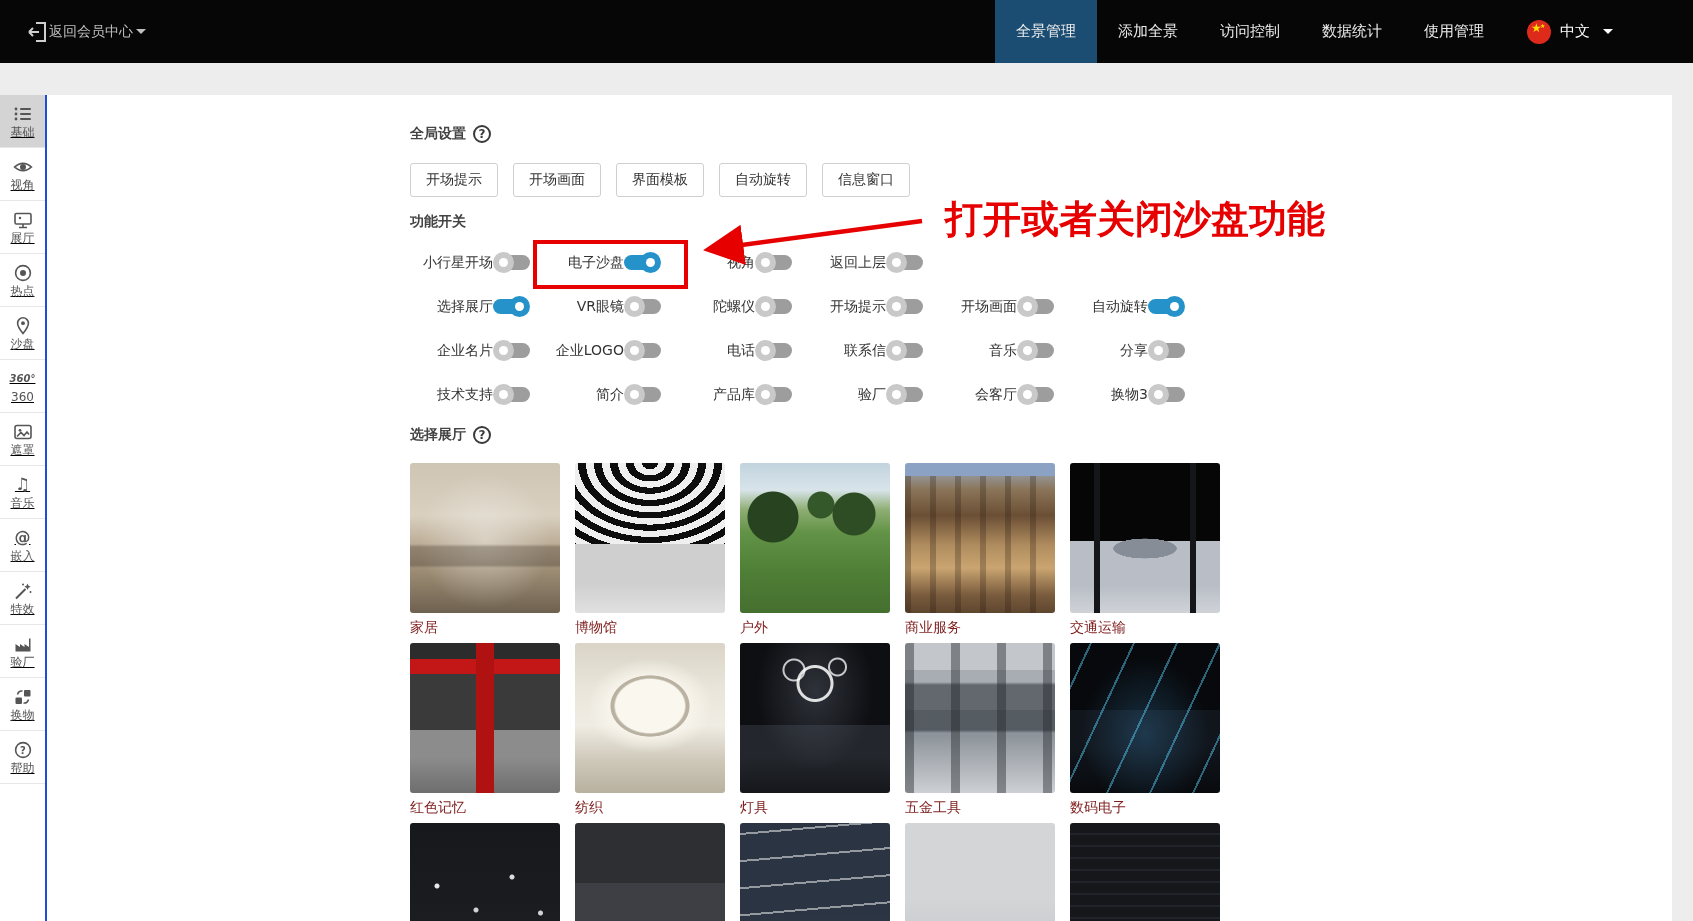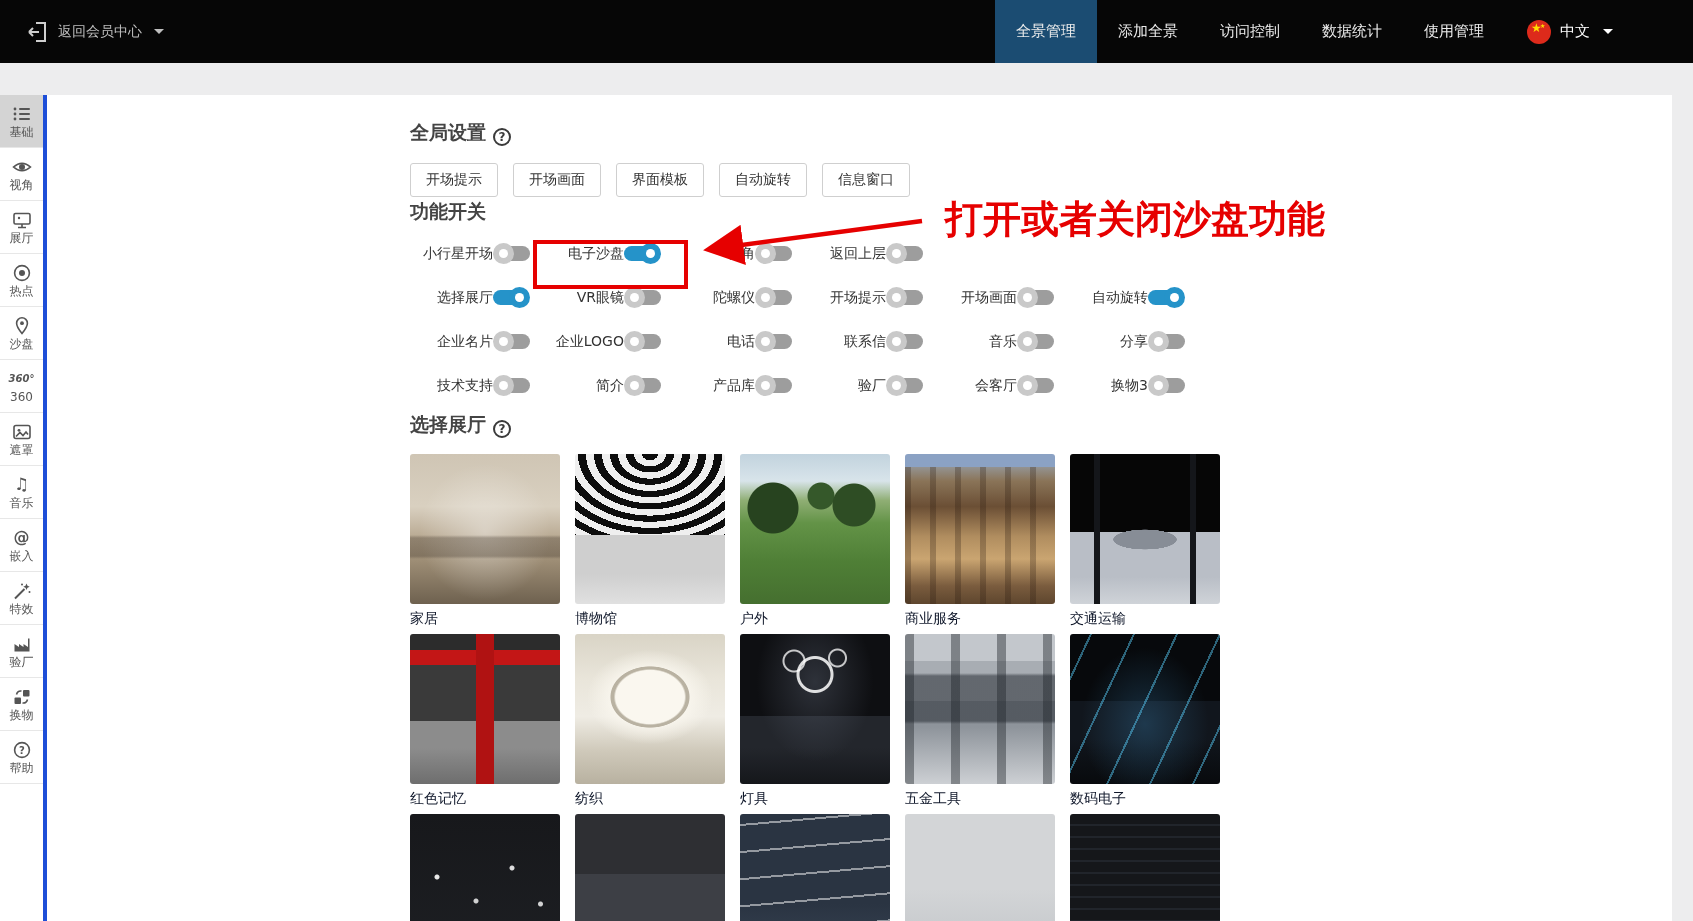--- a/index.html
+++ b/index.html
@@ -3,56 +3,56 @@
 <meta charset="utf-8">
 <style>
   * { margin:0; padding:0; box-sizing:border-box; }
   html,body { width:1693px; height:921px; overflow:hidden; background:#ededee;
               font-family:"DejaVu Sans","Liberation Sans",sans-serif; }
 
   
   .navbar { position:absolute; left:0; top:0; width:1693px; height:63px; background:#060606;
             display:flex; align-items:center; justify-content:space-between;
             padding:0 80px 0 27px; z-index:20;}
-  .nav-left { display:flex; align-items:center; gap:9px; color:#bfbfbf; font-size:14px; cursor:pointer;}
+  .nav-left { display:flex; align-items:center; color:#bfbfbf; font-size:14px; cursor:pointer;}
   .nav-left .exit-ic { width:22px; height:22px; display:inline-flex; }
   .nav-left .caret { width:0;height:0;border-left:5px solid transparent;border-right:5px solid transparent;
                      border-top:5px solid #bfbfbf; margin-left:3px;}
   .nav-right { display:flex; align-items:center; height:55px;}
   .nav-menu { display:flex; height:63px; align-items:stretch;}
   .nav-item { display:flex; align-items:center; padding:0 21px; color:#ececec; font-size:15px; cursor:pointer;}
   .nav-item.active { background:#1b4c72; }
   .lang { display:flex; align-items:center; gap:9px; margin-left:22px; color:#fff; font-size:15px; cursor:pointer;}
   .flag { width:24px; height:24px; border-radius:50%; background:#dd2a1b; position:relative; overflow:hidden;}
   .flag .star { position:absolute; left:4px; top:2px; color:#ffde00; font-size:12px; line-height:12px;}
   .flag .star2 { position:absolute; left:13px; top:3px; color:#ffde00; font-size:6px; line-height:6px;}
   .lang .caret { width:0;height:0;border-left:5px solid transparent;border-right:5px solid transparent;
                  border-top:5px solid #fff; margin-left:4px;}
 
   
   .content-wrap { position:absolute; left:0; top:95px; width:1672px; height:826px;
                   background:#fff; z-index:5;}
 
   
   .sidebar { position:absolute; left:0; top:0; width:47px; height:826px; background:#fff;
-             border-right:4px solid #1d4ed8; }
+             border-right:2px solid #1d4ed8;text-decoration:underline; }
   .side-item { height:53px; border-bottom:1px solid #e7e7e7; display:flex; flex-direction:column;
                align-items:center; justify-content:center; gap:2px; cursor:pointer; color:#555;}
   .side-item.active { background:#d4d4d4; }
   .side-item .sic { height:21px; display:flex; align-items:center; justify-content:flex-start; font-size:16px; color:#555;}
   .side-item .sic svg { display:block; }
   .side-item .slabel { font-size:12px; color:#555; line-height:13px; }
   .sic-360 { font-size:10px; font-weight:bold; font-style:italic; }
 
   
   .main { position:absolute; left:48px; top:0; right:0; bottom:0; overflow:hidden;
           padding-left:362px; }
-  .sec-title { margin-top:30px; display:flex; align-items:flex-end; gap:7px;
-               font-size:19px; font-weight:600; color:#444; height:21px;}
-  .sec-title.tight { margin-top:7px; }
+  .sec-title { margin-top:30px; display:flex; align-items:flex-start; gap:7px;
+               font-size:14px; font-weight:600; color:#444; height:21px;}
+  .sec-title.tight { margin-top:16px; }
   .help { width:18px; height:18px; border:2px solid #3a3a3a; border-radius:50%;
           display:inline-flex; align-items:center; justify-content:center; cursor:pointer;}
   .help::before { content:"?"; font-size:12px; font-weight:bold; color:#3a3a3a; }
 
   .gbtn-row { margin-top:17px; display:flex; gap:15px; }
   .gbtn { background:#fff; border:1px solid #cfcfcf; border-radius:3px; height:34px;
           padding:0 15px; font-size:14px; color:#333; cursor:pointer;
           font-family:"DejaVu Sans","Liberation Sans",sans-serif;}
 
   
@@ -79,21 +79,21 @@
   .anno-text { position:absolute; left:945px; top:103px; color:#e60000;
                font-family:"Liberation Serif","DejaVu Serif",serif; font-weight:700;
                font-size:38px; line-height:42px; white-space:nowrap; }
   .anno-arrow { position:absolute; left:0; top:0; }
 
   
   .gallery { margin-top:16px; display:grid; grid-template-columns:repeat(5,150px);
              column-gap:15px; row-gap:0; width:840px;}
   .gitem { height:180px; cursor:pointer; }
   .thumb { width:150px; height:150px; border-radius:3px; }
-  .gcap { font-size:14px; color:#0f172a; height:30px; display:flex; align-items:center; }
+  .gcap { font-size:14px; color:#7f1d1d; height:30px; display:flex; align-items:center; }
 
   
   .scene-home { background:
       linear-gradient(180deg, rgba(0,0,0,0) 54%, rgba(60,50,40,.32) 56% 68%, rgba(0,0,0,0) 70%),
       radial-gradient(ellipse at 50% 52%, rgba(255,255,255,.4), rgba(255,255,255,0) 62%),
       linear-gradient(180deg,#cfc5b4 0%,#d9d0c0 35%,#b5a58d 58%,#9c8c74 72%,#6e614f 100%); }
   .scene-outdoor { background:
       radial-gradient(circle at 22% 36%, #27431f 0 25px, rgba(0,0,0,0) 26px),
       radial-gradient(circle at 76% 34%, #2e4d24 0 21px, rgba(0,0,0,0) 22px),
       radial-gradient(circle at 54% 28%, #35582a 0 13px, rgba(0,0,0,0) 14px),

